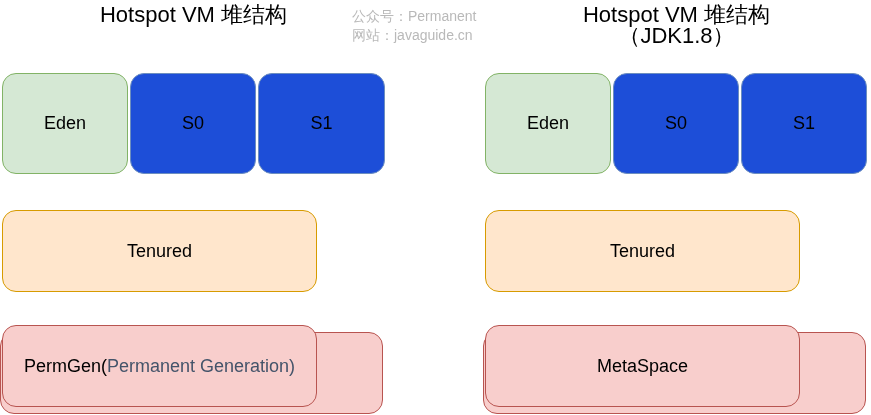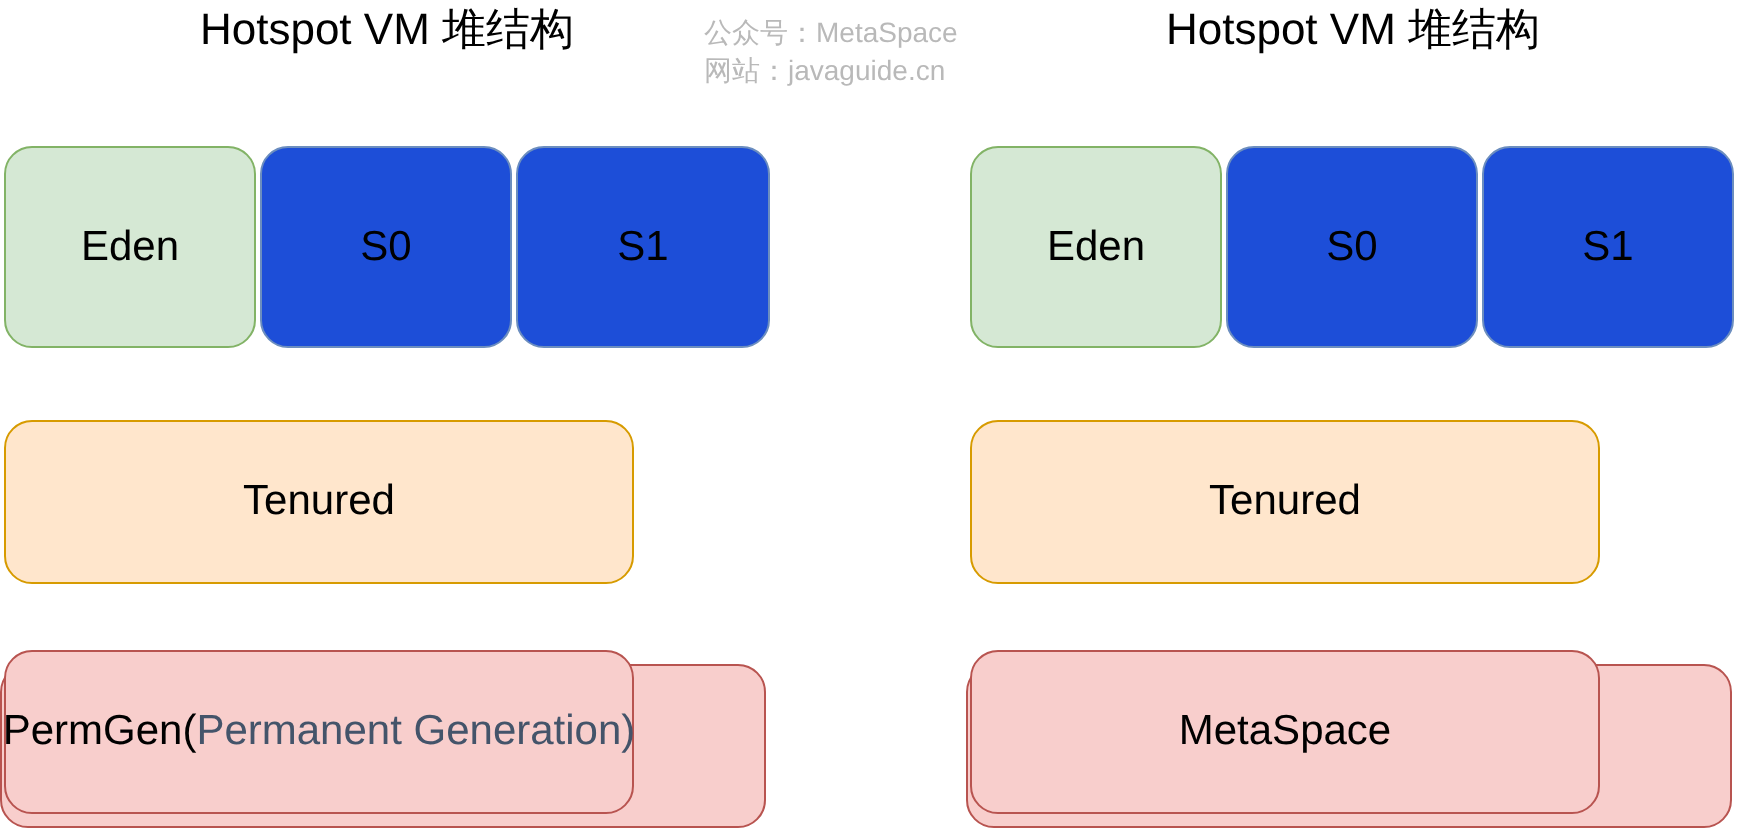--- a/index.html
+++ b/index.html
@@ -16,42 +16,42 @@
     text-align:center;font-size:22px;line-height:21px;color:#000;
   }
   .watermark{
     position:absolute;left:352px;top:7px;
     font-size:14px;line-height:19px;color:#b9b9b9;
   }
   .box{
     position:absolute;
     border:1px solid;border-radius:14px;
     display:flex;align-items:center;justify-content:center;
-    font-size:21px;box-sizing:border-box;
+    font-size:18px;box-sizing:border-box;
     z-index:2;
   }
   .box .lbl{white-space:nowrap;}
   .green {background:#d5e8d4;border-color:#82b366;}
   .blue  {background:#1d4ed8;border-color:#6c8ebf;}
   .orange{background:#ffe6cc;border-color:#d79b00;}
   .red   {background:#f8cecc;border-color:#b85450;justify-content:center;}
   .young{top:73px;width:126px;height:101px;}
   .wide {width:315px;height:82px;}
   .tenured-row{top:210px;}
   .bottom-row {top:325px;}
   .stack-copy{position:absolute;top:332px;width:383px;height:82px;z-index:1;}
   .secondary{color:#44546a;}
 </style>
 </head>
 <body>
 
 <div id="canvas">
 
   <div class="watermark">
-    <div>公众号：MetaSpace</div>
+    <div>公众号：Permanent</div>
     <div>网站：javaguide.cn</div>
   </div>
 
   <div>
     <div class="title" style="left:2px;">
       <div>Hotspot VM 堆结构</div>
     </div>
 
     <div class="box green young" style="left:2px;">
       <span class="lbl">Eden</span>
@@ -69,20 +69,21 @@
 
     <div class="box red stack-copy" style="left:0px;"></div>
     <div class="box red wide bottom-row" style="left:2px;">
       <span class="lbl"><span>PermGen(</span><span class="secondary">Permanent Generation)</span></span>
     </div>
   </div>
 
   <div>
     <div class="title" style="left:485px;">
       <div>Hotspot VM 堆结构</div>
+      <div>（JDK1.8）</div>
     </div>
 
     <div class="box green young" style="left:485px;">
       <span class="lbl">Eden</span>
     </div>
     <div class="box blue young" style="left:613px;">
       <span class="lbl">S0</span>
     </div>
     <div class="box blue young" style="left:741px;width:126px;">
       <span class="lbl">S1</span>

